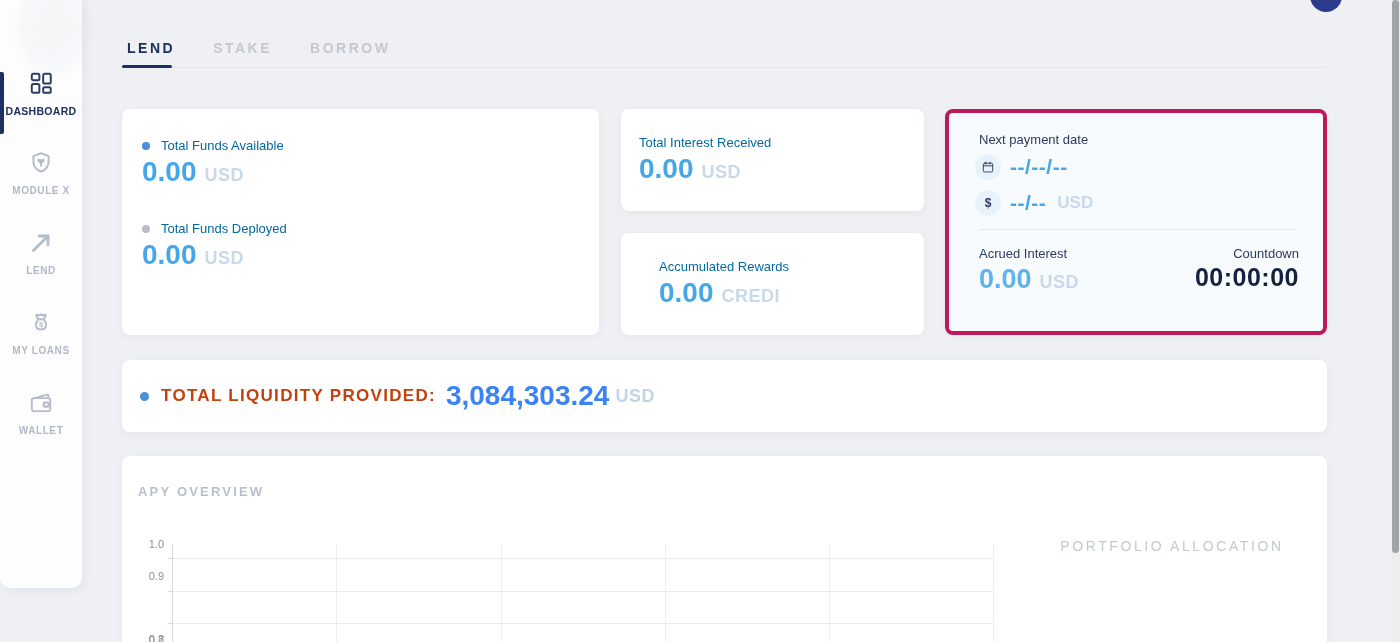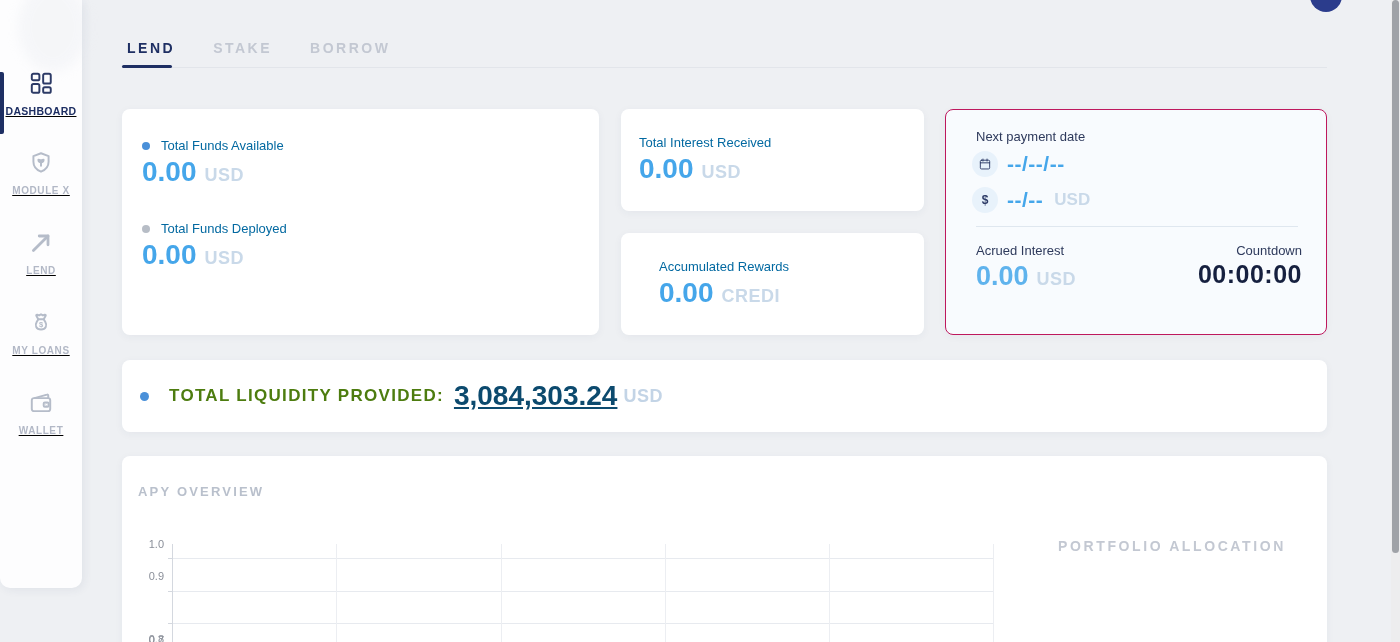--- a/index.html
+++ b/index.html
@@ -22,21 +22,21 @@
   .logo-watermark {
     position: absolute; top: -18px; left: 18px; width: 70px; height: 90px;
     border-radius: 50%; background: #dfe3ea; opacity: 0.25; filter: blur(6px);
   }
   .active-bar {
     position: absolute; left: 0; top: 72px; width: 4px; height: 62px;
     background: #1e2f63; border-radius: 0 2px 2px 0;
   }
   .side-item {
     position: relative; height: 80px; display: flex; flex-direction: column;
-    align-items: center; justify-content: center; gap: 7px; cursor: pointer; text-decoration: underline;
+    align-items: center; justify-content: center; gap: 7px; cursor: pointer;
   }
   .side-item .icn { width: 30px; height: 30px; display: flex; align-items: center; justify-content: center; color: #b5bcc9; }
   .side-item .lbl { font-size: 10px; font-weight: 700; letter-spacing: 0.6px; color: #b2b8c6; white-space: nowrap; }
   .side-item.active .icn { color: #2c3a66; }
   .side-item.active .lbl { font-size: 10.5px; color: #1e2f63; letter-spacing: 0.3px; }
   .side-item svg { stroke: currentColor; fill: none; stroke-width: 1.8; stroke-linecap: round; stroke-linejoin: round; }
 
   
   .avatar {
     position: absolute; left: 1310px; top: -20px; width: 32px; height: 32px;
@@ -62,21 +62,21 @@
 
   .card-funds { left: 122px; top: 109px; width: 477px; height: 226px; padding: 29px 20px; }
   .funds-group + .funds-group { margin-top: 33px; }
   .funds-group .stat-value-row { padding-left: 0; }
 
   .card-interest { left: 621px; top: 109px; width: 303px; height: 102px; padding: 26px 18px; }
   .card-rewards  { left: 621px; top: 233px; width: 303px; height: 102px; padding: 26px 38px; }
 
   .card-payment {
     left: 945px; top: 109px; width: 382px; height: 226px;
-    background: #f8fbfe; border: 1px solid #be185d;
+    background: #f8fbfe; border: 4px solid #be185d;
     box-shadow: 0 2px 8px rgba(40,60,100,0.04);
     padding: 17px 24px 0 30px;
   }
   .pay-label { font-size: 13px; color: #2e3a5c; margin-top: 2px; }
   .pay-row { display: flex; align-items: center; gap: 9px; margin: 7px 0 10px -4px; }
   .pay-icon-circle {
     width: 26px; height: 26px; border-radius: 50%; background: #e8f2fb;
     display: flex; align-items: center; justify-content: center;
     color: #2c3a66; font-size: 12px; font-weight: 700; flex: 0 0 auto;
   }
@@ -86,28 +86,28 @@
   .pay-divider { height: 1px; background: #dfe7ef; margin: 13px 4px 0 0; }
   .pay-bottom { display: flex; justify-content: space-between; margin-top: 14px; }
   .pay-bottom .right { text-align: right; }
   .accrued-value-row { display: flex; align-items: baseline; gap: 8px; margin-top: 3px; }
   .accrued-value { font-size: 27px; font-weight: 700; color: #5fb3ed; }
   .countdown-value { font-size: 25px; font-weight: 700; color: #16203f; margin-top: 2px; letter-spacing: 0.5px; }
 
   
   .card-liquidity { left: 122px; top: 360px; width: 1205px; height: 72px; display: flex; align-items: center; padding-left: 18px; }
   .liq-dot { width: 9px; height: 9px; border-radius: 50%; background: #4a90d9; }
-  .liq-label { font-size: 17px; font-weight: 800; letter-spacing: 1.3px; color: #4d7c0f; margin-left: 20px; }
-  .liq-value { font-size: 28px; font-weight: 700; color: #0c4a6e; margin-left: 10px; text-decoration: underline; }
+  .liq-label { font-size: 17px; font-weight: 800; letter-spacing: 1.3px; color: #c2410c; margin-left: 12px; }
+  .liq-value { font-size: 28px; font-weight: 700; color: #3b82f6; margin-left: 10px; }
   .liq-unit { font-size: 18px; font-weight: 600; color: #c3d4e6; margin-left: 6px; letter-spacing: 0.5px; }
 
   
   .card-bottom { left: 122px; top: 456px; width: 1205px; height: 320px; overflow: hidden; }
   .apy-title { position: absolute; left: 16px; top: 15px; font-size: 13px; font-weight: 700; letter-spacing: 2.2px; color: #b9c0cc; margin-top: 13px; }
-  .portfolio-title { position: absolute; left: 890px; top: 82px; width: 320px; text-align: center; font-size: 14px; font-weight: 700; letter-spacing: 2.6px; color: #c3c8d2; }
+  .portfolio-title { position: absolute; left: 890px; top: 82px; width: 320px; text-align: center; font-size: 14px; font-weight: 400; letter-spacing: 2.6px; color: #c3c8d2; }
 
   .chart { position: absolute; left: 50px; top: 88px; width: 821px; height: 232px; }
   .y-axis { position: absolute; left: 0; top: 0; width: 1px; height: 232px; background: #d4d8df; }
   .ytick-label { position: absolute; right: 829px; width: 30px; text-align: right; font-size: 11px; color: #8a8f99; line-height: 12px; }
   .hgrid { position: absolute; left: 1px; width: 820px; height: 1px; background: #e7eaef; }
   .htick { position: absolute; left: -4px; width: 4px; height: 1px; background: #d4d8df; }
   .vgrid { position: absolute; top: 0; width: 1px; height: 232px; background: #eceef2; }
 
   
   .scrollbar-track { position: absolute; right: 0; top: 0; width: 9px; height: 642px; background: #ededee; }

